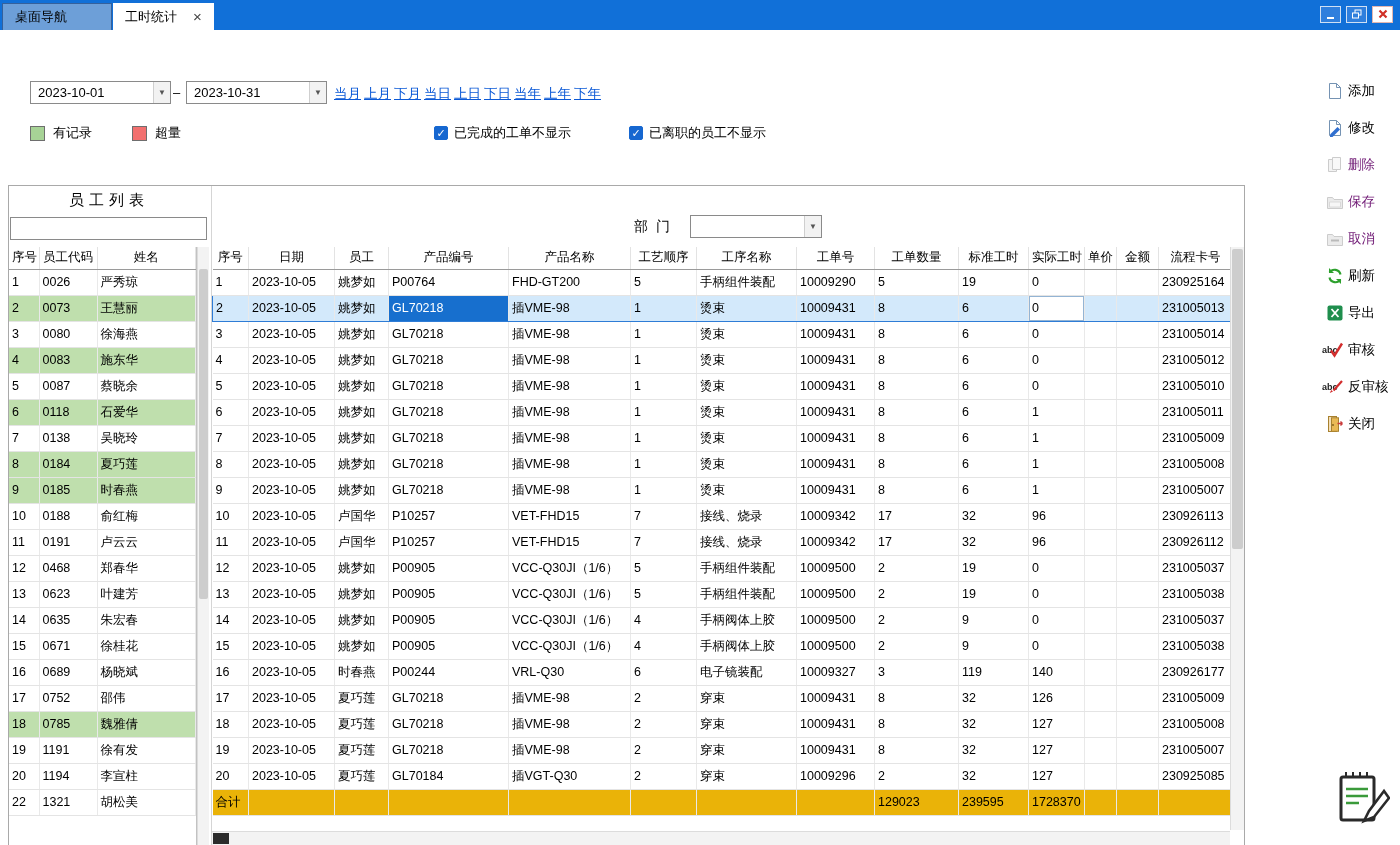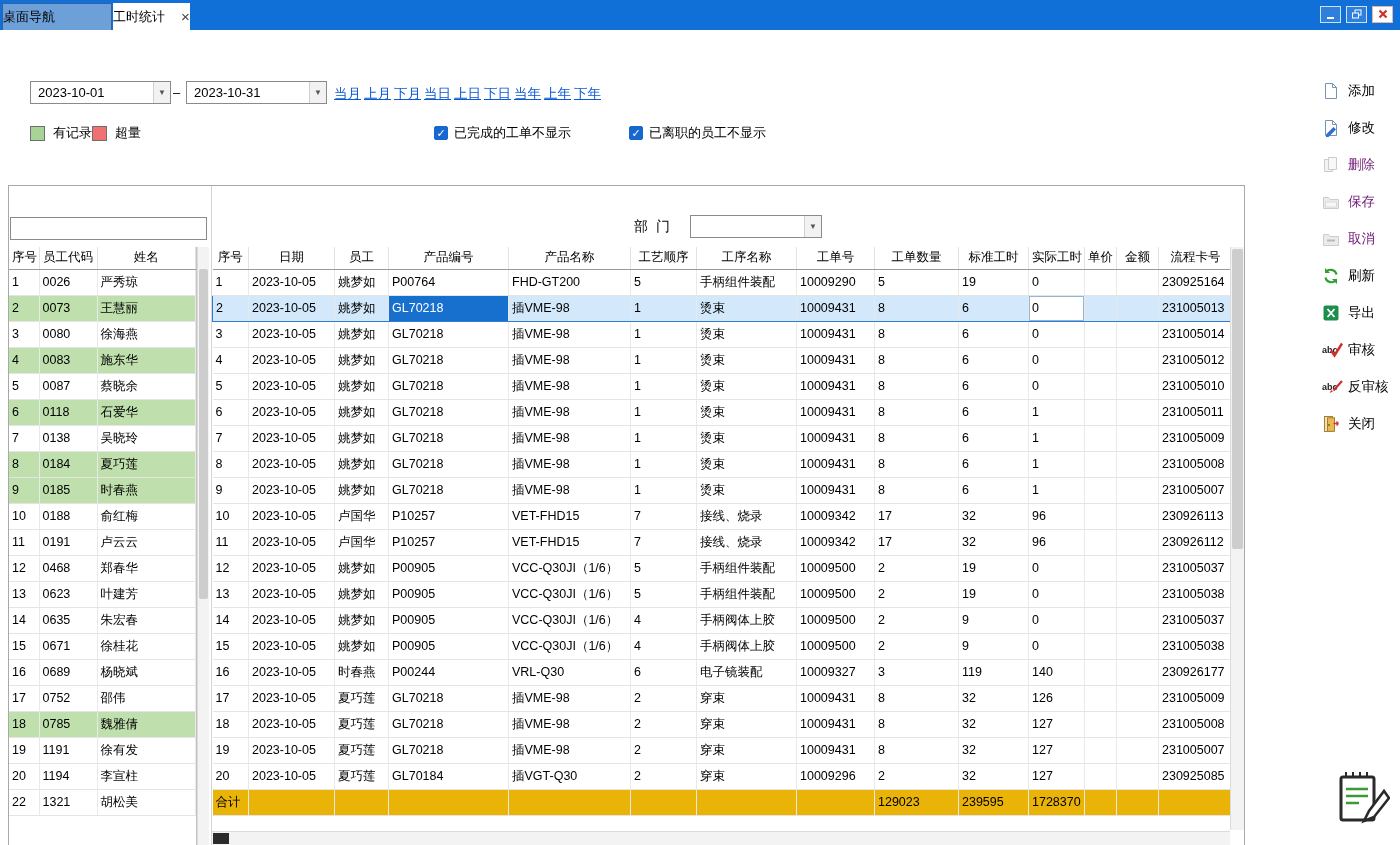--- a/index.html
+++ b/index.html
@@ -1,39 +1,39 @@
 <!DOCTYPE html>
 <html><head>
 <meta charset="utf-8">
 <style>
 *{box-sizing:border-box;margin:0;padding:0}
 html,body{width:1400px;height:845px;overflow:hidden}
 body{position:relative;background:#fff;color:#000;font-family:"Liberation Sans","DejaVu Sans",sans-serif;font-size:13px}
 
 
 .titlebar{position:absolute;left:0;top:0;width:1400px;height:30px;background:#1170d8}
-.tab{position:absolute;top:3px;height:27px;display:flex;align-items:center;padding:0 0;cursor:default;font-size:13px}
+.tab{position:absolute;top:3px;height:27px;display:flex;align-items:center;padding:0 12px;cursor:default;font-size:13px}
 .tab-inactive{left:2px;width:110px;background:#6d9fd8;border:1px solid #35619c;border-bottom:none;color:#000}
 .tab-active{left:113px;background:#fff;color:#000}
 .tab-close{margin-left:16px;color:#444;font-size:15px;line-height:1}
 .win-controls{position:absolute;right:7px;top:6px;display:flex;gap:5px}
 .wbtn{width:21px;height:17px;display:flex;align-items:center;justify-content:center;background:#2f7fdd;border:1px solid #cfe0f4;cursor:pointer}
 .wbtn-close{background:#fff;border:1px solid #e3b7b0}
 
 
 .datebox{position:absolute;top:81px;width:141px;height:23px;border:1px solid #8a8a8a;background:#fff;display:flex;align-items:stretch;cursor:pointer}
 .datebox .dval{flex:1;display:flex;align-items:center;padding-left:7px;font-size:13px}
 .darrow{width:17px;display:flex;align-items:center;justify-content:center;background:#f2f2f2;border-left:1px solid #cfcfcf;font-size:8px;color:#555}
 #date-from{left:30px}
 #date-to{left:186px}
 .range-dash{position:absolute;left:173px;top:85px}
 .quick-links{position:absolute;left:334px;top:85px;display:flex;gap:3px}
 .qlink{color:#0a58d6;text-decoration:underline;font-size:13.5px;cursor:pointer;white-space:nowrap}
 
-.legend{position:absolute;left:30px;top:124px;display:flex;}
+.legend{position:absolute;left:30px;top:124px;display:flex;gap:40px}
 .lg-item{display:flex;align-items:center;gap:8px}
 .lg-sq{width:15px;height:15px;border:1px solid #6e6e6e}
 .filters{position:absolute;left:434px;top:124px;display:flex;gap:58px}
 .cb-wrap{display:flex;align-items:center;gap:6px;cursor:pointer}
 .cb{width:14px;height:14px;background:#1667d0;border:1px solid #1667d0;border-radius:2px;color:#fff;font-size:11px;line-height:13px;text-align:center}
 
 
 .workspace{position:absolute;left:8px;top:185px;width:1237px;height:660px;border:1px solid #a9a9a9;border-bottom:none;background:#fff}
 .panel-title{text-align:center;font-size:15px;padding-top:5px;letter-spacing:5px;white-space:nowrap}
 
@@ -63,21 +63,21 @@
 .vscroll{position:absolute;background:#f3f3f3;border-left:1px solid #dcdcdc}
 .emp-vscroll{left:188px;top:61px;width:12px;bottom:0}
 .wage-vscroll{right:0;top:61px;width:14px;bottom:15px}
 .vthumb{position:absolute;left:1px;right:1px;background:#cdcdcd;border-radius:2px}
 .hscroll{position:absolute;left:0;right:14px;bottom:0;height:14px;background:#f3f3f3;border-top:1px solid #dcdcdc}
 .hthumb{position:absolute;left:1px;top:1px;width:16px;height:11px;background:#2b2b2b}
 
 
 .side-actions{position:absolute;left:1322px;top:78px;width:78px}
 .sbtn{display:flex;align-items:center;gap:4px;height:26px;margin-bottom:11px;cursor:pointer;font-size:13.5px;white-space:nowrap}
-.sbtn .icon{width:22px;height:20px;display:flex;align-items:center;justify-content:flex-start;flex:none}
+.sbtn .icon{width:22px;height:20px;display:flex;align-items:center;justify-content:flex-end;flex:none}
 .sbtn.disabled{color:#701a75;cursor:default}
 .sbtn.disabled svg{opacity:.5;filter:grayscale(1)}
 .notes{position:absolute;left:1334px;top:768px;cursor:pointer}
 </style>
 </head>
 <body>
 
 <div class="titlebar">
   <div class="tab tab-inactive">
     <span>桌面导航</span>
@@ -144,20 +144,21 @@
     </label>
     <label class="cb-wrap">
       <span class="cb checked">✓</span>
       <span>已离职的员工不显示</span>
     </label>
   </div>
 
 <div class="workspace">
 
   <div class="emp-panel">
+    <div class="panel-title">员工列表</div>
     <input class="emp-search" value="" style="">
     <div class="emp-table-wrap">
       <table>
         <colgroup>
             <col style="width:30px">
             <col style="width:58px">
             <col>
           </colgroup>
         <thead>
             <tr>

